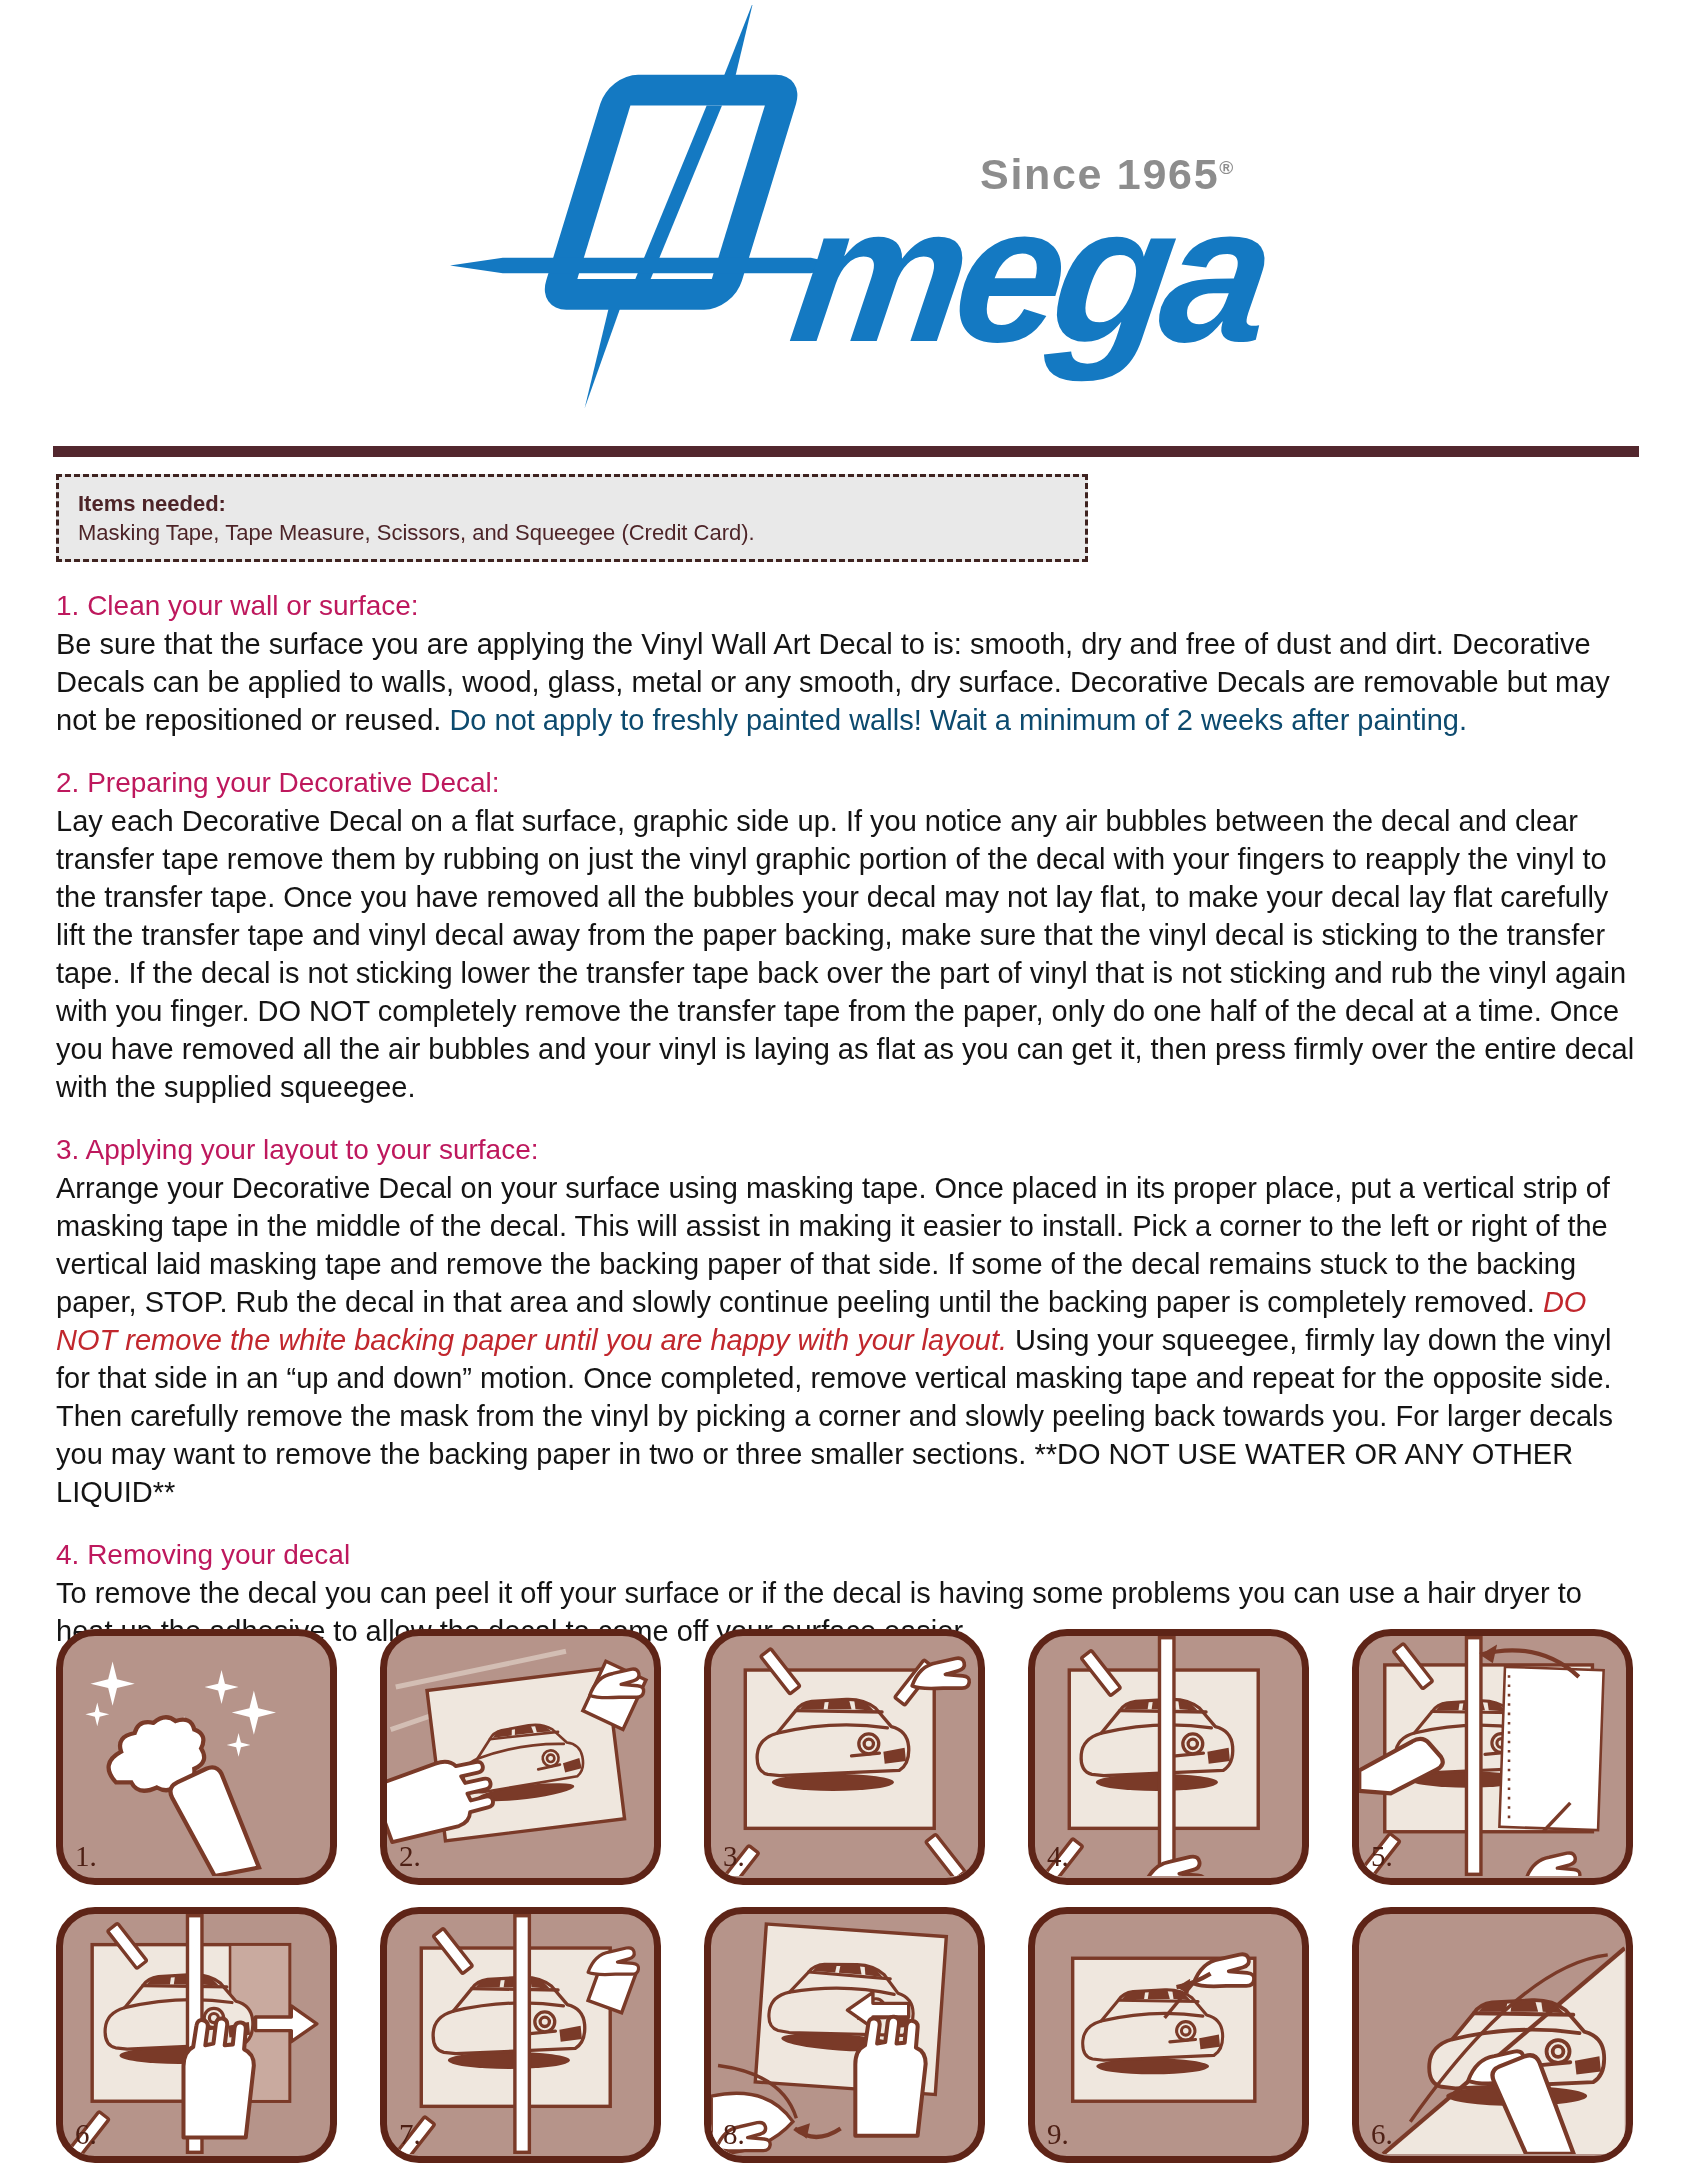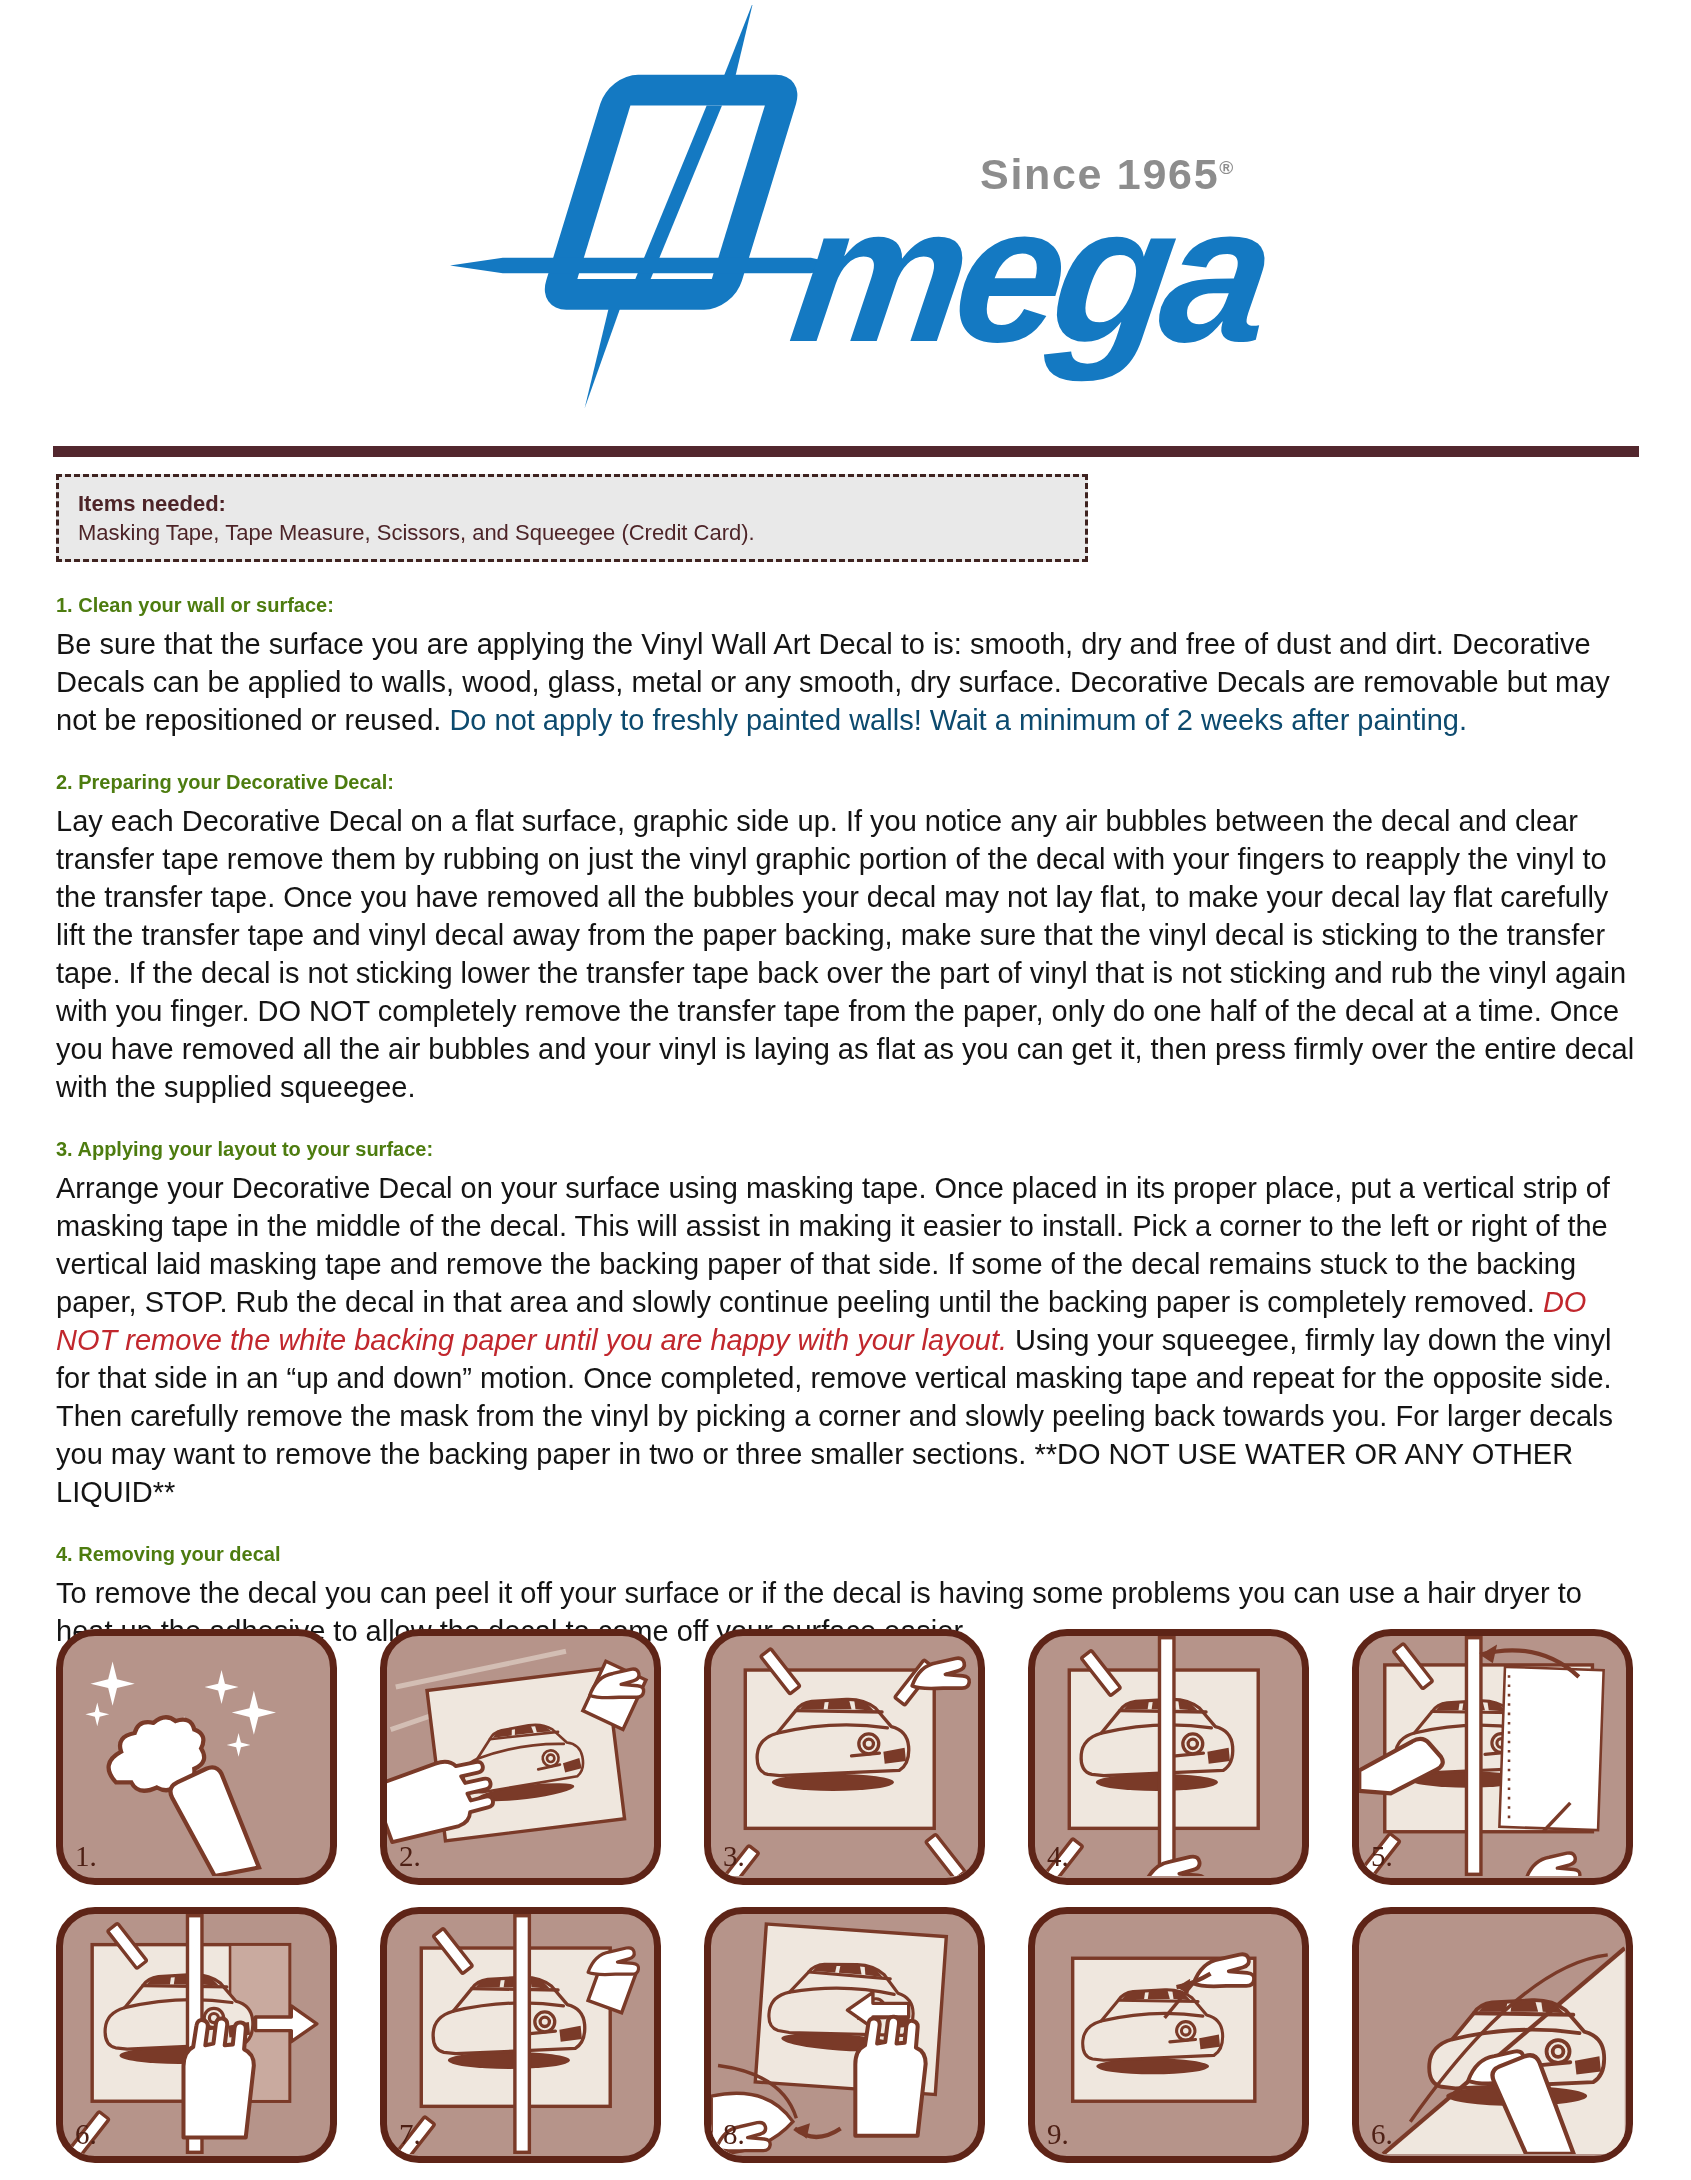--- a/index.html
+++ b/index.html
@@ -16,21 +16,21 @@
         transform:skewX(-8deg);color:#1479c2;}
   
   .rule{margin:0 53px;height:11px;background:#53272e;border:none;}
   
   .items-box{margin:17px 0 0 56px;width:988px;border:3.4px dashed #3f2320;background:#e9e9e9;
              padding:12px 19px;color:#4d2428;font-size:22px;line-height:1.32;}
   .items-title{font-weight:bold;}
   
   .content{margin:0 56px;width:1579px;font-size:29px;line-height:38px;color:#141414;}
   .content section{margin-top:24px;}
-  .content h2{font-size:20px;line-height:39px;margin:0;color:#4d7c0f;font-weight:bold;}
+  .content h2{font-size:28px;line-height:39px;margin:0;color:#be185d;font-weight:normal;}
   .content p{margin:0;}
   .seg-red{color:#0c4a6e;}
   .seg-red-italic{color:#c1272d;font-style:italic;}
   
   .panels{position:absolute;left:56px;top:1629px;width:1579px;
           display:grid;grid-template-columns:repeat(5,281px);column-gap:43px;row-gap:22px;}
   .panel{position:relative;width:281px;height:256px;box-sizing:border-box;background:#b6948a;
          border:7.7px solid #5e2417;border-radius:39px;overflow:hidden;}
   .panel svg{position:absolute;left:0;top:0;width:266px;height:240px;}
   .panel .num{position:absolute;left:12px;bottom:5.1px;font-family:"Liberation Serif",serif;

